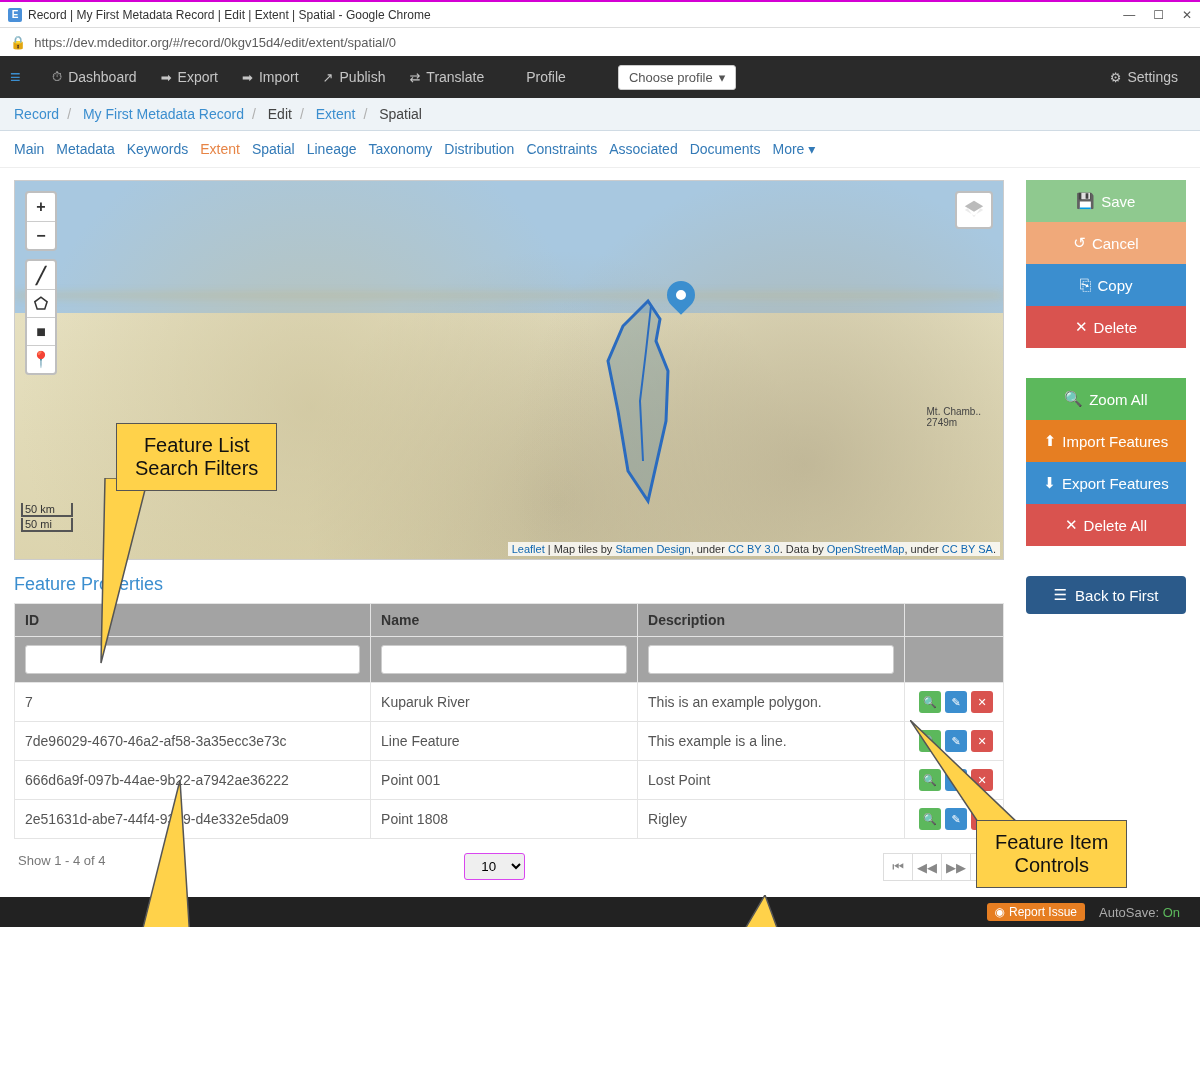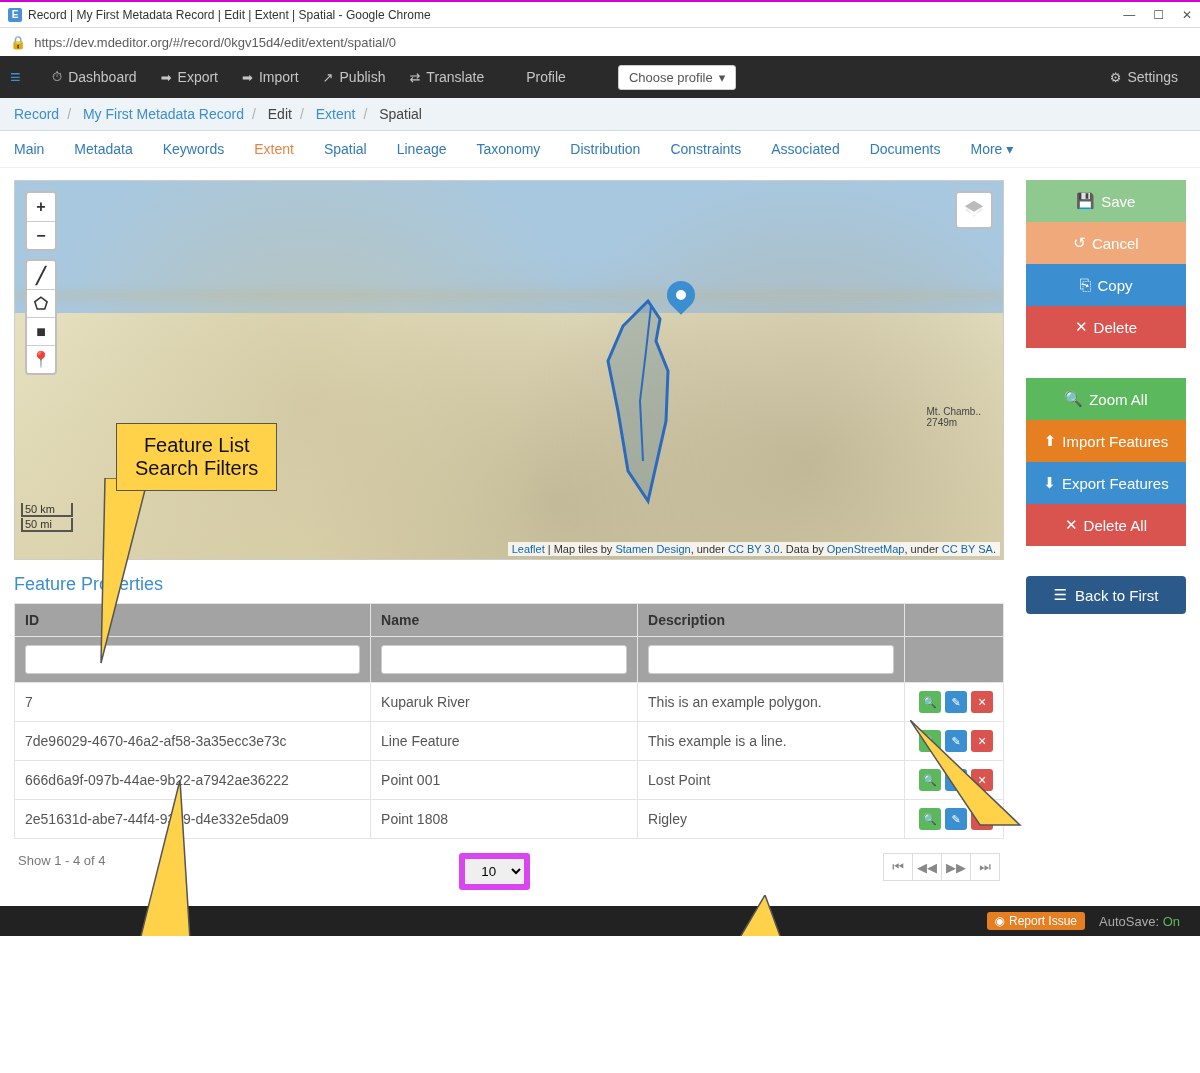--- a/index.html
+++ b/index.html
@@ -21,21 +21,21 @@
 .topnav .nav-item .ico { font-size: 13px; }
 .topnav .spacer { flex: 1; }
 .profile-btn { background: #fff; border: 1px solid #ccc; border-radius: 3px; padding: 4px 10px; color: #555; display: flex; align-items: center; gap: 6px; font-size: 13px; margin-left: 40px; }
 
 
 .breadcrumb-bar { background: #eef3f7; padding: 8px 14px; font-size: 14px; color: #444; border-bottom: 1px solid #d0dbe4; }
 .breadcrumb-bar a { color: #3b8ecf; text-decoration: none; }
 .breadcrumb-bar .sep { color: #b0b0b0; padding: 0 8px; }
 
 
-.subtabs { background: #fff; padding: 10px 14px; border-bottom: 1px solid #eee; display: flex; gap: 30px; font-size: 14px; }
+.subtabs { background: #fff; padding: 10px 14px; border-bottom: 1px solid #eee; display: flex; gap: 12px; font-size: 14px; }
 .subtabs a { color: #337ab7; text-decoration: none; }
 .subtabs a.active { color: #e78445; }
 
 
 .main-wrap { display: flex; padding: 12px 14px 0 14px; gap: 22px; }
 .left-col { flex: 1; min-width: 0; }
 .right-col { width: 160px; display: flex; flex-direction: column; gap: 30px; }
 
 
 .map-box { position: relative; height: 380px; border: 1px solid #ccc; background: linear-gradient(180deg, #a8c8e0 0%, #a8c8e0 35%, #e6e0c0 35%, #dcd4ae 100%); overflow: hidden; }
@@ -71,21 +71,21 @@
 table.ftable .filter-row input { width: 100%; padding: 6px; border: 1px solid #ccc; border-radius: 3px; font-size:13px;}
 .row-actions { display: flex; gap: 4px; justify-content: flex-end; }
 .row-actions .abtn { width: 22px; height: 22px; border-radius: 3px; display:flex; align-items:center; justify-content:center; color:#fff; font-size:11px; cursor:pointer;}
 .abtn.green { background:#5cb85c;}
 .abtn.blue { background:#3b8ecf;}
 .abtn.red { background:#d9534f;}
 
 
 .pager-row { display:flex; align-items:flex-start; padding: 14px 4px 10px 4px; color:#777; font-size:13px;}
 .pager-row .center { flex:1; display:flex; justify-content:center;}
-.pager-row select { padding:4px 12px; border:6px solid #d946ef; border-radius:3px; min-width:54px;}
+.pager-row select { padding:4px 12px; border:1px solid #d946ef; border-radius:3px; min-width:54px;}
 .pager-row .pager-btns { display:flex; }
 .pager-row .pbtn { width:30px; height:28px; border:1px solid #ddd; display:flex; align-items:center; justify-content:center; color:#888; cursor:pointer; margin-left:-1px; background:#fff;}
 
 
 .btn-stack { display:flex; flex-direction:column; }
 .big-btn { padding: 12px 8px; color:#fff; text-align:center; font-size:15px; cursor:pointer; display:flex; align-items:center; justify-content:center; gap:6px;}
 .big-btn.save { background:#8fc98f;}
 .big-btn.cancel { background:#f0a97a;}
 .big-btn.copy { background:#3b8ecf;}
 .big-btn.delete { background:#d9534f;}
@@ -375,17 +375,19 @@
 <svg class="callout-pointer" style="top:780px; left:120px;" width="120" height="165">
       <polygon points="60,0 20,160 70,160" fill="#ffd24a" stroke="#555" stroke-width="1.5"></polygon>
     </svg>
 
 <div class="callout" style="top:958px; left:610px; white-space:pre-line;">Feature List
 Controls</div>
 <svg class="callout-pointer" style="top:895px; left:720px;" width="90" height="70">
       <polygon points="45,0 5,68 70,68" fill="#ffd24a" stroke="#555" stroke-width="1.5"></polygon>
     </svg>
 
+<div class="callout" style="top:820px; left:960px; white-space:pre-line;">Feature Item
+Controls</div>
 <svg class="callout-pointer" style="top:720px; left:910px;" width="150" height="110">
       <polygon points="0,0 70,105 110,105" fill="#ffd24a" stroke="#555" stroke-width="1.5"></polygon>
     </svg>
 
 </div>
 
 </body></html>

